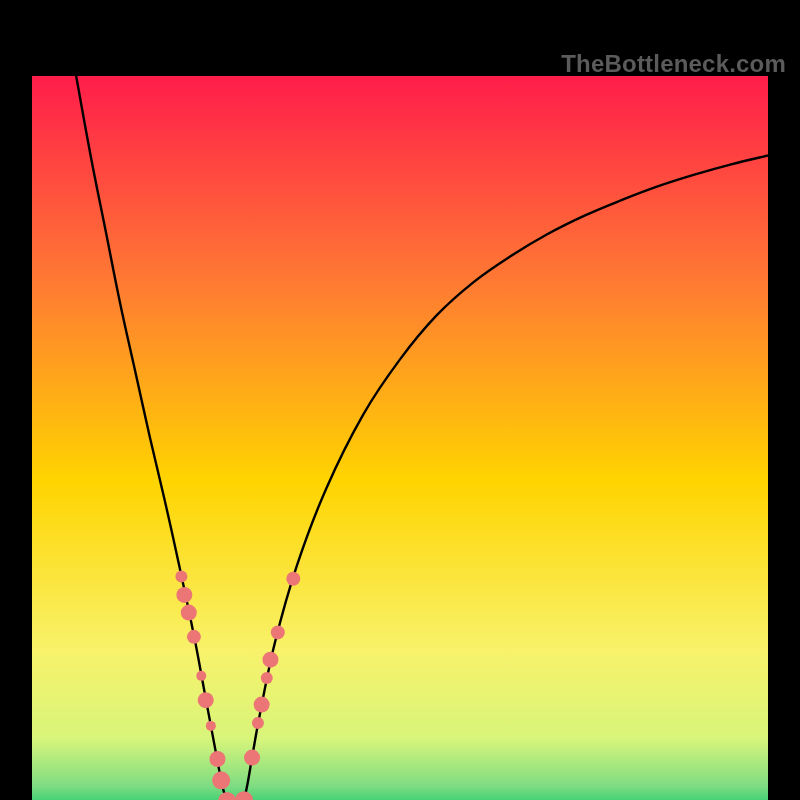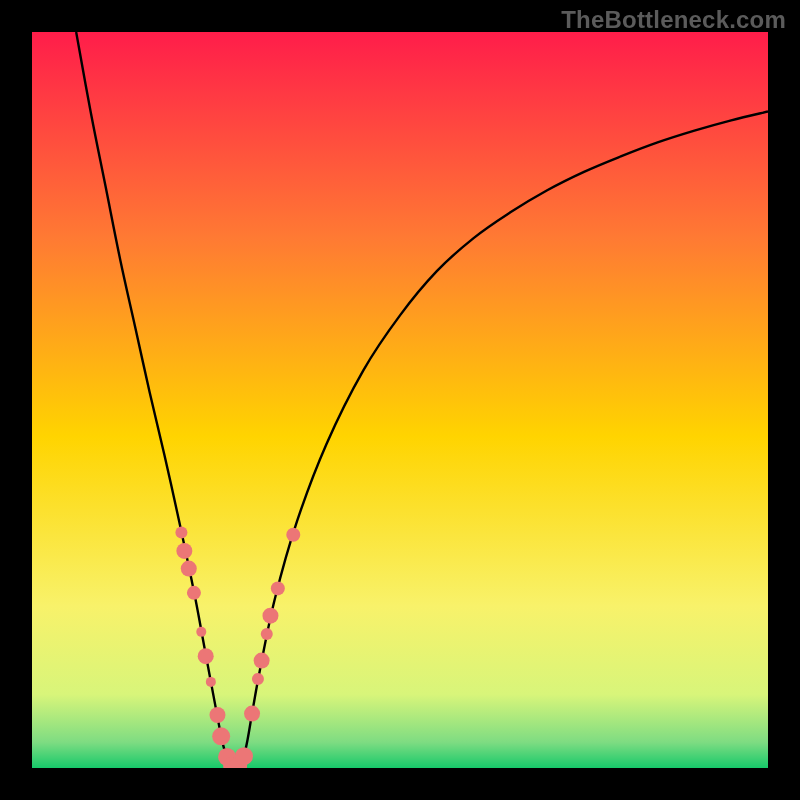--- a/index.html
+++ b/index.html
@@ -8,20 +8,21 @@
     width: 800px;
     height: 800px;
     background: #000;
     overflow: hidden;
     font-family: Arial, Helvetica, sans-serif;
   }
   .frame {
     position: absolute;
     inset: 0;
     background: #000;
+    margin-top: 44px;
   }
   .plot-area {
     position: absolute;
     left: 32px;
     top: 32px;
     width: 736px;
     height: 736px;
     overflow: hidden;
   }
   .watermark {

